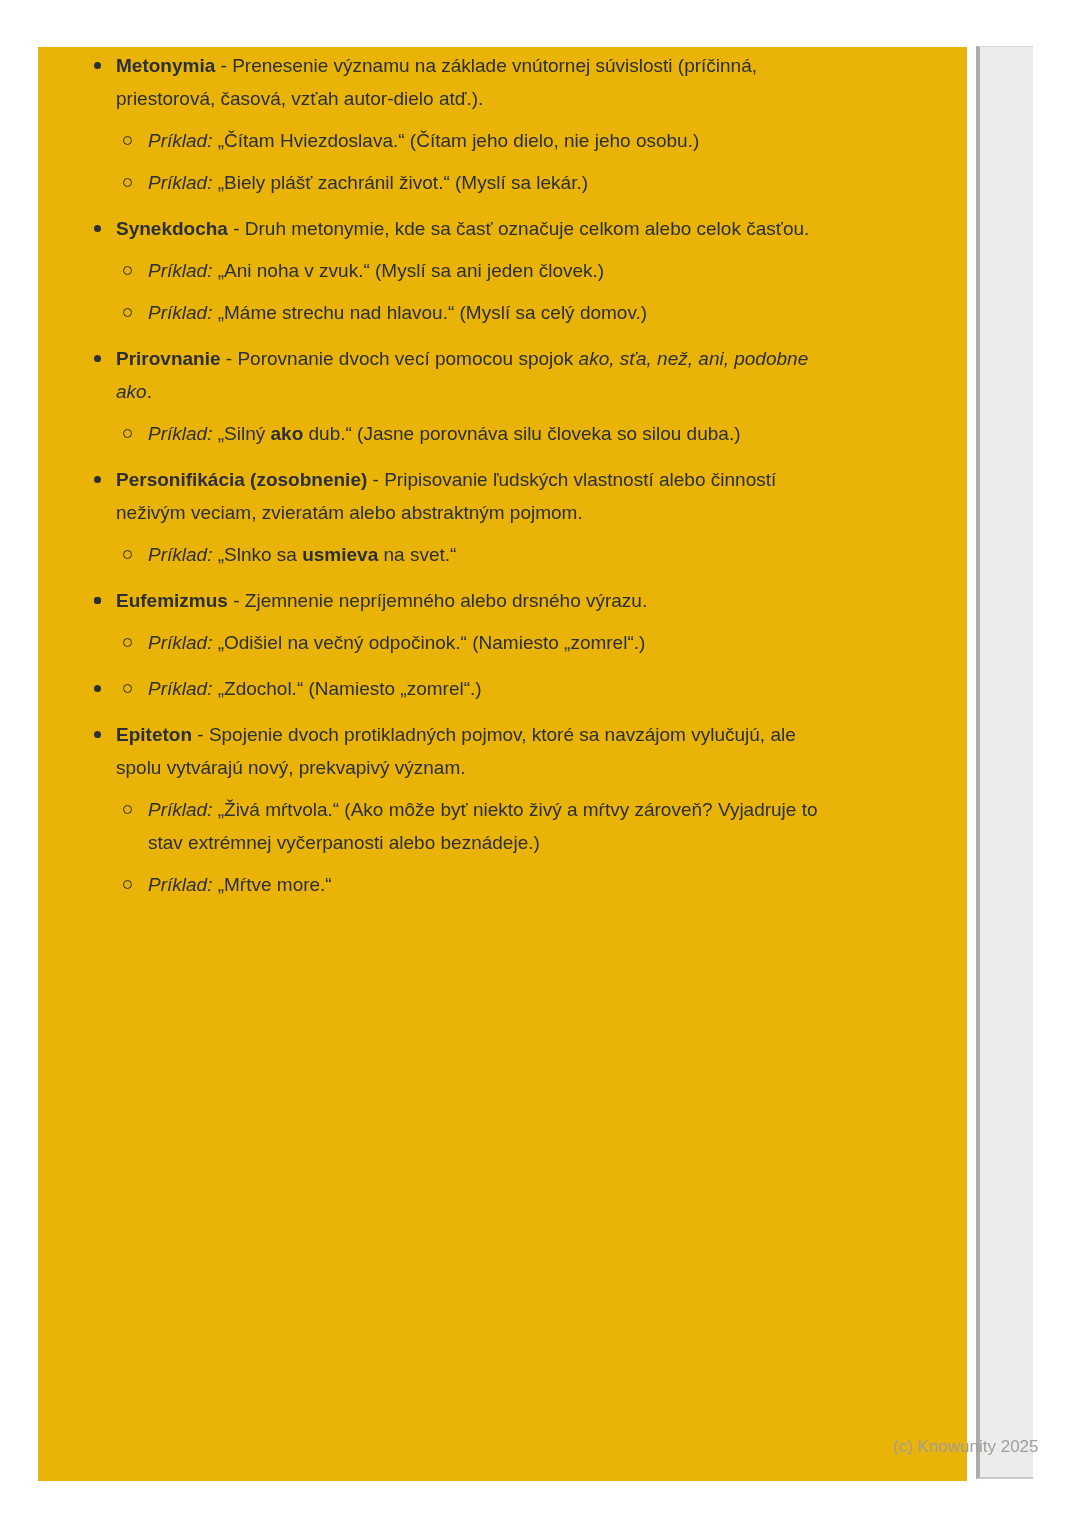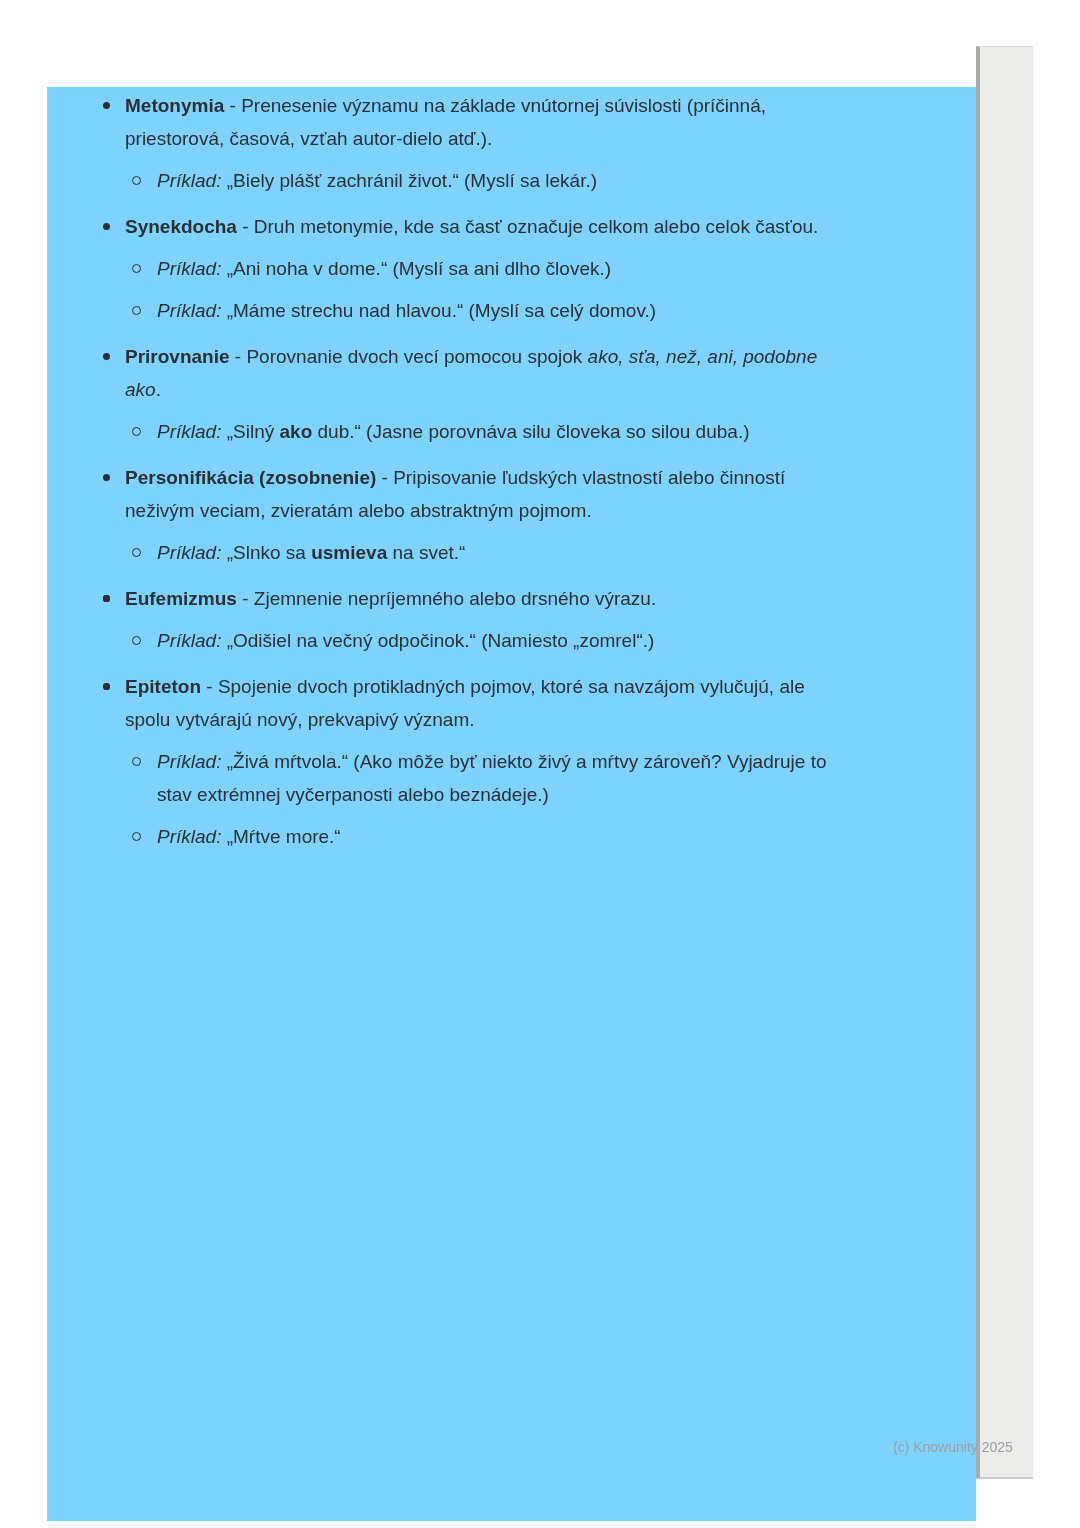--- a/index.html
+++ b/index.html
@@ -2,23 +2,22 @@
 <html><head>
 <meta charset="utf-8">
 <style>
   html,body{margin:0;padding:0;}
   body{
     width:1080px;height:1528px;position:relative;overflow:hidden;
     background:#ffffff;
     font-family:"Liberation Sans", sans-serif;
   }
   .card{
-    position:absolute;left:47px;top:47px;width:929px;height:1434px;
-    background:#7dd3fc;
-    margin-top:40px;
+    position:absolute;left:38px;top:47px;width:929px;height:1434px;
+    background:#eab308;
   }
   .side-strip{
     position:absolute;left:976px;top:46px;width:57px;height:1433px;
     background:#ececea;
     border-left:4px solid #a9aca9;
     border-top:1px solid #d6d6d4;
     border-bottom:2px solid #c9c9c7;
     box-sizing:border-box;
   }
   .toplist{
@@ -36,45 +35,49 @@
   .example{position:relative;margin-top:9px;}
   .marker.circle{
     position:absolute;left:-25px;top:12px;width:7px;height:7px;
     border:1.5px solid #2b2f36;border-radius:50%;background:transparent;
     box-sizing:content-box;
   }
   .b{font-weight:700;}
   .i{font-style:italic;}
   .copyright{
     position:absolute;left:893px;top:1438px;
-    font-size:14px;line-height:18px;color:#9e9e9e;white-space:nowrap;
+    font-size:17px;line-height:18px;color:#9e9e9e;white-space:nowrap;
   }
 </style>
 </head>
 <body>
 
 <div class="card">
   <ul class="toplist">
       <li class="term">
         <span class="marker dot"></span>
         <p class="txt"><span class="b">Metonymia</span><span> - Prenesenie významu na základe vnútornej súvislosti (príčinná, priestorová, časová, vzťah autor-dielo atď.).</span></p>
         <ul class="sublist">
           <li class="example">
             <span class="marker circle"></span>
+            <p class="txt"><span class="i">Príklad:</span><span> „Čítam Hviezdoslava.“ (Čítam jeho dielo, nie jeho osobu.)</span></p>
+          </li>
+          <li class="example">
+            <span class="marker circle"></span>
             <p class="txt"><span class="i">Príklad:</span><span> „Biely plášť zachránil život.“ (Myslí sa lekár.)</span></p>
           </li>
         </ul>
       </li>
       <li class="term">
         <span class="marker dot"></span>
         <p class="txt"><span class="b">Synekdocha</span><span> - Druh metonymie, kde sa časť označuje celkom alebo celok časťou.</span></p>
         <ul class="sublist">
           <li class="example">
             <span class="marker circle"></span>
-            <p class="txt"><span class="i">Príklad:</span><span> „Ani noha v dome.“ (Myslí sa ani dlho človek.)</span></p>
+            <p class="txt"><span class="i">Príklad:</span><span> „Ani noha v zvuk.“ (Myslí sa ani jeden človek.)</span></p>
           </li>
           <li class="example">
             <span class="marker circle"></span>
             <p class="txt"><span class="i">Príklad:</span><span> „Máme strechu nad hlavou.“ (Myslí sa celý domov.)</span></p>
           </li>
         </ul>
       </li>
       <li class="term">
         <span class="marker dot"></span>
         <p class="txt"><span class="b">Prirovnanie</span><span> - Porovnanie dvoch vecí pomocou spojok </span><span class="i">ako, sťa, než, ani, podobne ako</span><span>.</span></p>
@@ -106,20 +109,26 @@
         <p class="txt"><span class="b">Eufemizmus</span><span> - Zjemnenie nepríjemného alebo drsného výrazu.</span></p>
         <ul class="sublist">
           <li class="example">
             <span class="marker circle"></span>
             <p class="txt"><span class="i">Príklad:</span><span> „Odišiel na večný odpočinok.“ (Namiesto „zomrel“.)</span></p>
           </li>
         </ul>
       </li>
       <li class="term">
         <span class="marker dot"></span>
+        <ul class="sublist">
+          <li class="example">
+            <span class="marker circle"></span>
+            <p class="txt"><span class="i">Príklad:</span><span> „Zdochol.“ (Namiesto „zomrel“.)</span></p>
+          </li>
+        </ul>
       </li>
       <li class="term">
         <span class="marker dot"></span>
         <p class="txt"><span class="b">Epiteton</span><span> - Spojenie dvoch protikladných pojmov, ktoré sa navzájom vylučujú, ale spolu vytvárajú nový, prekvapivý význam.</span></p>
         <ul class="sublist">
           <li class="example">
             <span class="marker circle"></span>
             <p class="txt"><span class="i">Príklad:</span><span> „Živá mŕtvola.“ (Ako môže byť niekto živý a mŕtvy zároveň? Vyjadruje to stav extrémnej vyčerpanosti alebo beznádeje.)</span></p>
           </li>
           <li class="example">

